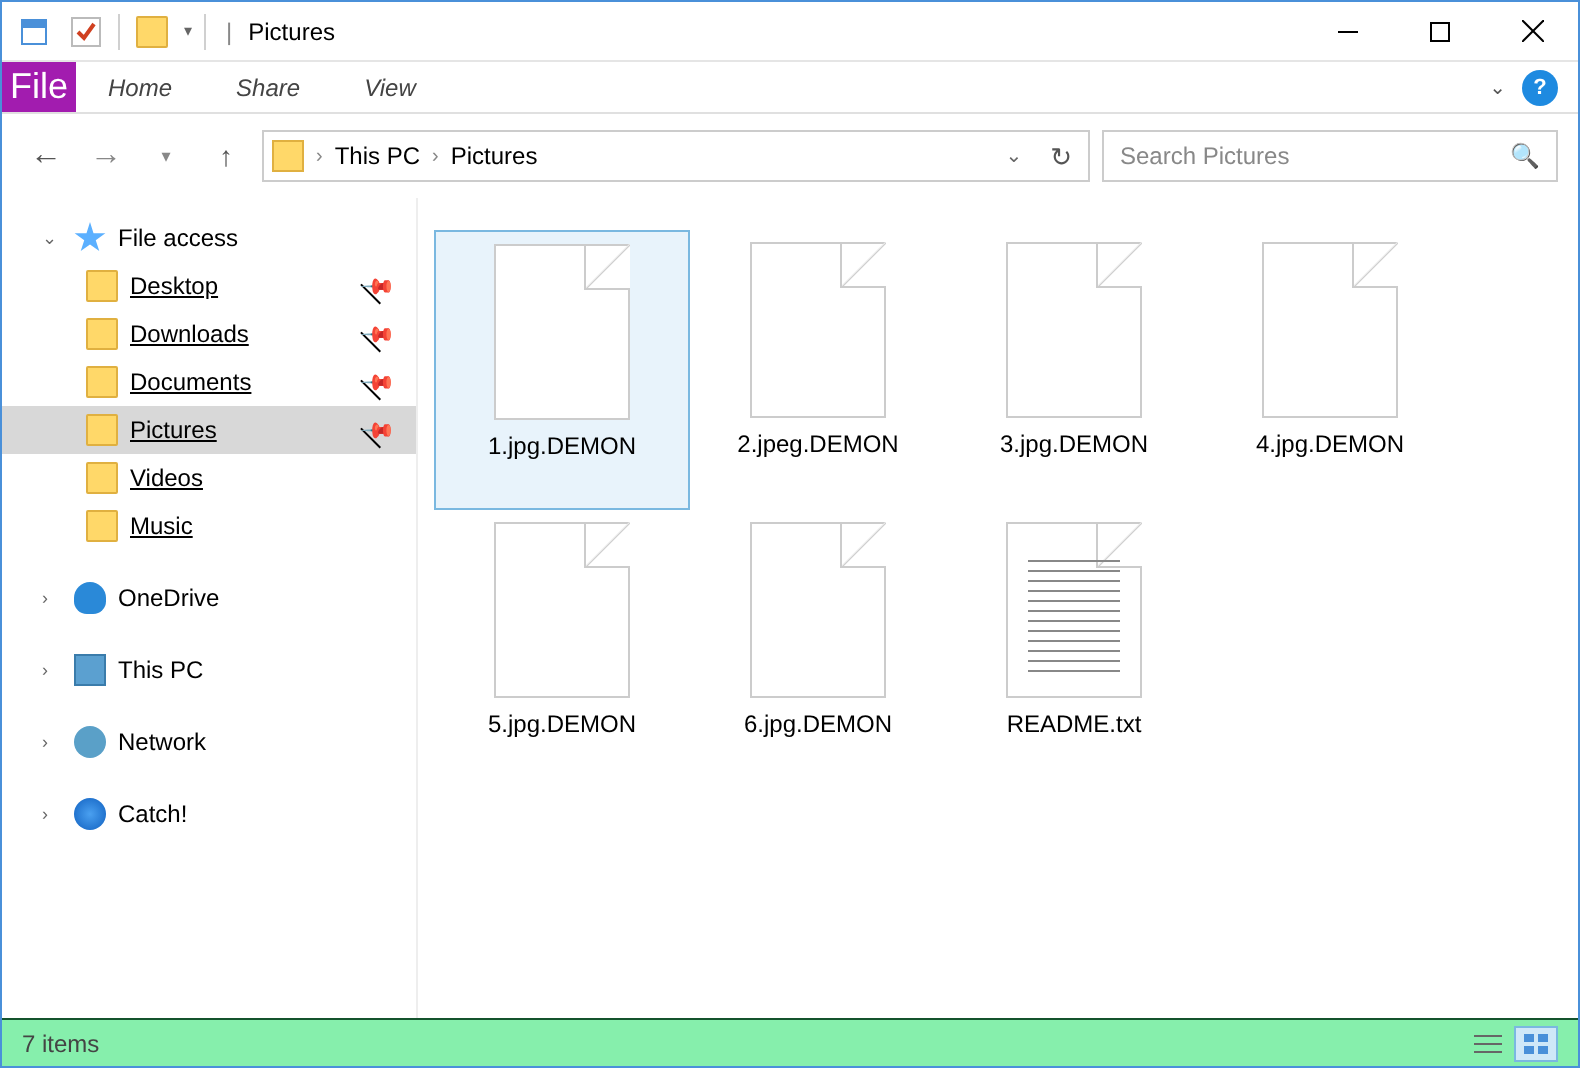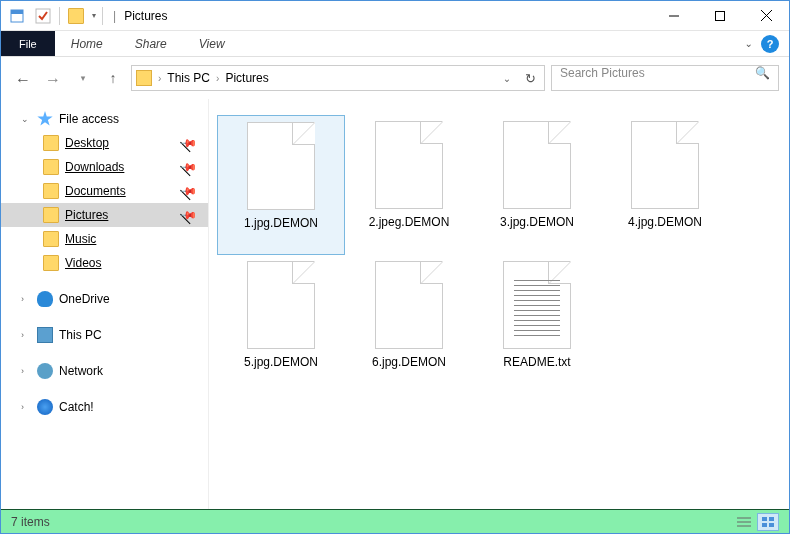--- a/index.html
+++ b/index.html
@@ -10,37 +10,37 @@
 .qat { display: flex; align-items: center; gap: 2px; padding: 0 4px; }
 .qat-btn { width: 24px; height: 22px; display: flex; align-items: center; justify-content: center; font-size: 12px; }
 .qat-sep { width: 1px; height: 18px; background: #d0d0d0; margin: 0 2px; }
 .qat-drop { font-size: 8px; color: #666; padding: 0 2px; }
 .title-text { font-size: 12px; color: #000; margin-left: 4px; }
 .win-controls { margin-left: auto; display: flex; }
 .win-btn { width: 46px; height: 30px; display: flex; align-items: center; justify-content: center; font-size: 14px; color: #000; }
 
 
 .ribbon { height: 26px; background: #fff; display: flex; align-items: stretch; border-bottom: 1px solid #e0e0e0; }
-.ribbon-file { background: #0f172a; color: #fff; padding: 0 18px; display: flex; align-items: center; font-size: 11px; }
+.ribbon-file { background: #a21caf; color: #fff; padding: 0 4px; display: flex; align-items: center; font-size: 18px; }
 .ribbon-tab { padding: 0 16px; display: flex; align-items: center; font-size: 12px; color: #444; font-style: italic; }
 .ribbon-spacer { flex: 1; }
 .ribbon-right { display: flex; align-items: center; gap: 8px; padding-right: 10px; }
 .help-icon { width: 18px; height: 18px; border-radius: 50%; background: #1e8ae0; color: #fff; display: flex; align-items: center; justify-content: center; font-size: 11px; font-weight: bold; }
 
 
 .navbar { height: 42px; display: flex; align-items: center; padding: 0 10px; gap: 6px; }
 .nav-arrow { width: 24px; height: 24px; display: flex; align-items: center; justify-content: center; color: #888; font-size: 16px; }
 .nav-arrow.enabled { color: #555; }
 .nav-up { font-size: 14px; color: #555; width: 24px; text-align: center; }
 .addr-bar { flex: 1; height: 26px; border: 1px solid #ccc; display: flex; align-items: center; padding: 0 4px; gap: 4px; font-size: 12px; }
 .addr-icon { width: 16px; height: 16px; background: #ffd869; border: 1px solid #e0b040; }
 .addr-sep { color: #888; font-size: 10px; padding: 0 2px; }
 .addr-drop { margin-left: auto; color: #666; font-size: 10px; padding: 0 6px; }
 .refresh { color: #555; font-size: 13px; padding: 0 4px; }
-.search-box { width: 228px; height: 26px; border: 1px solid #ccc; display: flex; padding: 0 8px; font-size: 12px; color: #888; }
+.search-box { width: 228px; height: 26px; border: 1px solid #ccc; display: flex; align-items: center; padding: 0 8px; font-size: 12px; color: #888; }
 .search-box .mag { margin-left: auto; color: #666; }
 
 
 .main { display: flex; height: 412px; }
 .sidebar { width: 208px; border-right: 1px solid #eee; padding: 8px 0; overflow-y: auto; font-size: 12px; }
 .tree-item { display: flex; align-items: center; height: 24px; padding-left: 20px; gap: 6px; }
 .tree-item.l2 { padding-left: 42px; text-decoration: underline; }
 .tree-item.selected { background: #d8d8d8; }
 .tree-item .expander { width: 10px; font-size: 9px; color: #666; }
 .tree-icon { width: 16px; height: 16px; display: inline-block; }
@@ -171,25 +171,25 @@
           <span>Documents</span>
           <span class="pin">📌</span>
         </div>
         <div class="tree-item l2 selected">
           <span class="tree-icon ico-folder"></span>
           <span>Pictures</span>
           <span class="pin">📌</span>
         </div>
         <div class="tree-item l2">
           <span class="tree-icon ico-folder"></span>
+          <span>Videos</span>
+        </div>
+        <div class="tree-item l2">
+          <span class="tree-icon ico-folder"></span>
           <span>Music</span>
-        </div>
-        <div class="tree-item l2">
-          <span class="tree-icon ico-folder"></span>
-          <span>Videos</span>
         </div>
       </div>
     <div class="tree-gap"></div>
     <div class="tree-item">
       <span class="expander">›</span>
       <span class="tree-icon ico-onedrive"></span>
       <span>OneDrive</span>
     </div>
     <div class="tree-gap"></div>
     <div class="tree-item">

